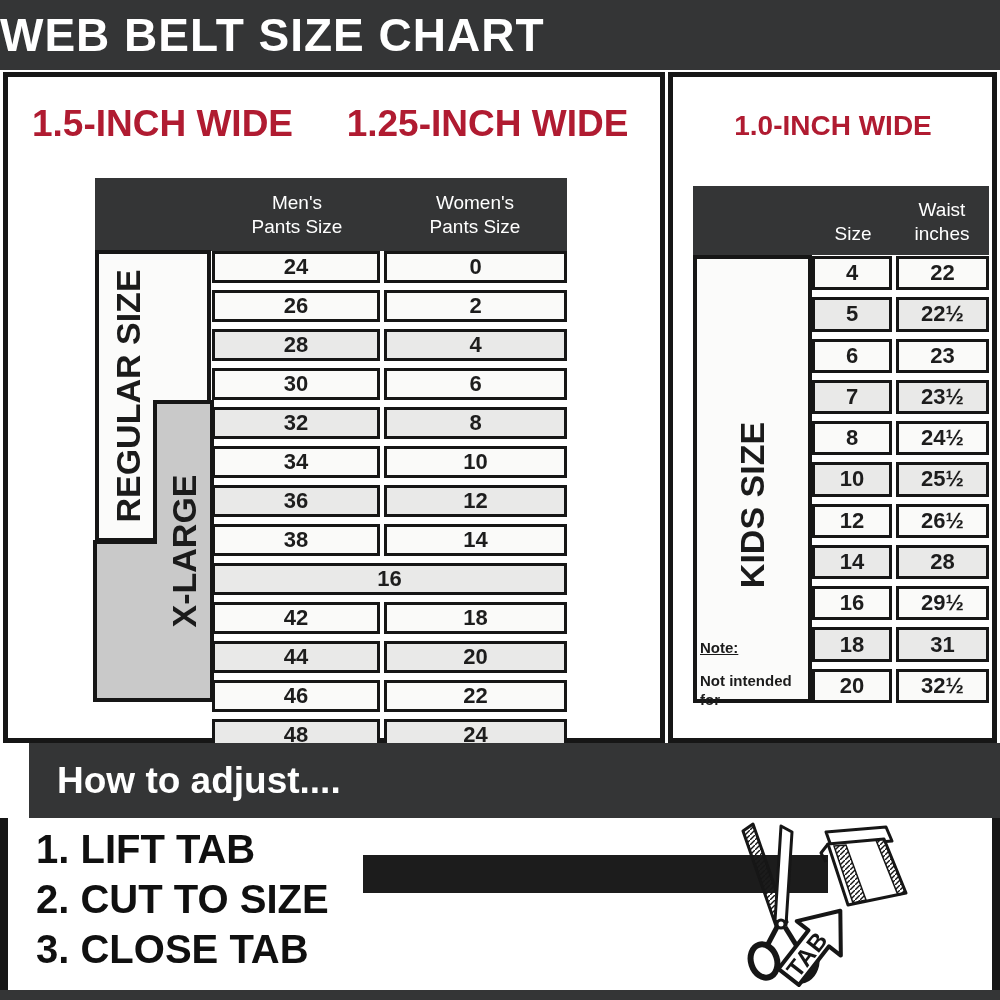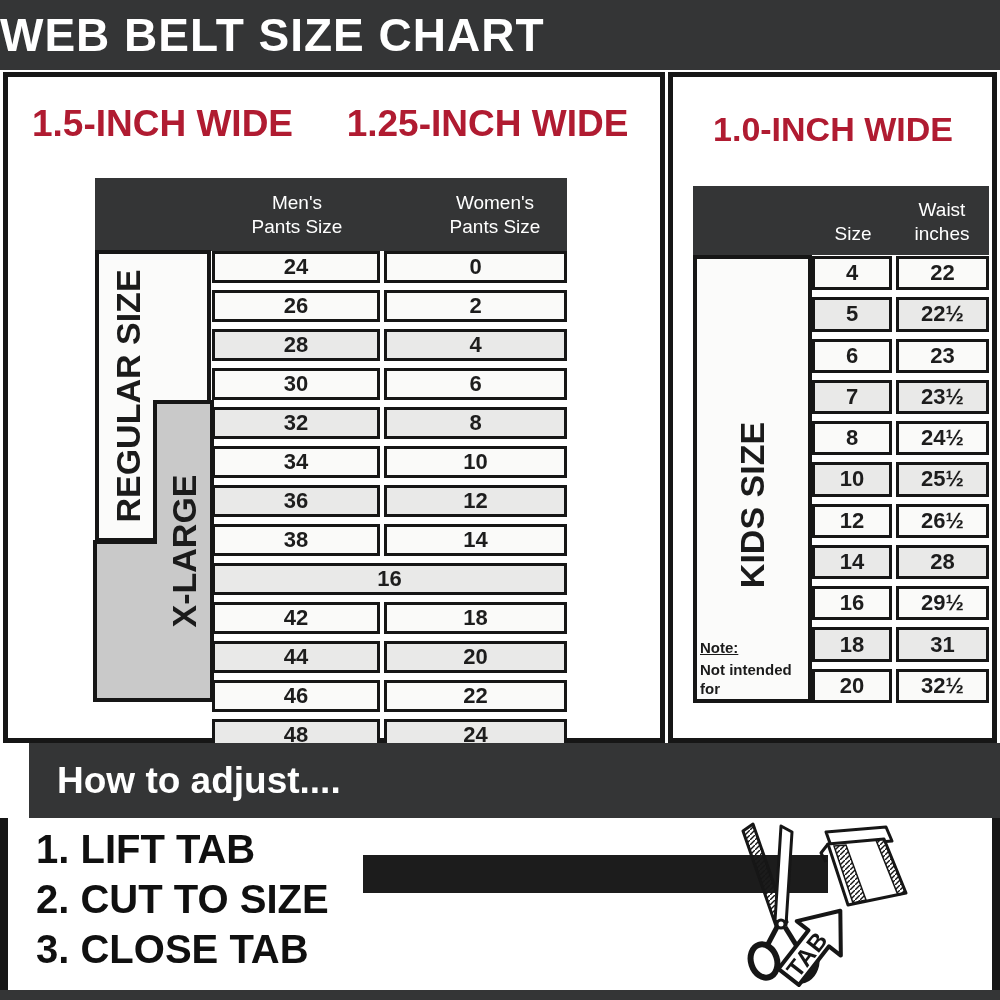--- a/index.html
+++ b/index.html
@@ -13,46 +13,46 @@
   .title-text{color:#fff;font-size:46px;font-weight:bold;letter-spacing:1px;}
 
   
   .panel{background:#fff;border:5px solid #161616;box-sizing:border-box;}
   .panel-left{left:3px;top:72px;width:662px;height:671px;}
   .panel-right{left:668px;top:72px;width:329px;height:671px;}
 
   .red-h{color:#B01B31;font-weight:bold;text-align:center;white-space:nowrap;}
   .wh-15{left:20px;top:103px;width:285px;font-size:37px;}
   .wh-125{left:335px;top:103px;width:305px;font-size:37px;}
-  .wh-10{left:698px;top:110px;width:270px;font-size:34px;}
+  .wh-10{left:698px;top:110px;width:270px;font-size:28px;}
 
   
   .thead{background:#343536;}
   .left-thead{left:95px;top:178px;width:472px;height:73px;}
   .right-thead{left:693px;top:186px;width:296px;height:69px;}
   .thead-label{color:#fff;font-size:19px;font-weight:normal;text-align:center;line-height:24px;}
   .men-h{left:212px;top:191px;width:170px;}
-  .women-h{left:406px;top:191px;width:178px;}
+  .women-h{left:386px;top:191px;width:178px;}
   .size-h{left:812px;top:222px;width:82px;}
   .waist-h{left:896px;top:198px;width:92px;}
 
   
   .regular-box{left:95px;top:250px;width:116px;height:292px;background:#fbfbfa;
                border:4px solid #161616;box-sizing:border-box;}
   .kids-box{left:693px;top:255px;width:119px;height:448px;background:#fbfbfa;
             border:4px solid #161616;box-sizing:border-box;}
   .vlabel{font-size:34px;font-weight:bold;color:#1b1b1b;text-align:center;
           white-space:nowrap;transform:rotate(-90deg);}
   .regular-label{left:-17px;top:374px;width:290px;height:44px;line-height:44px;}
   .xlarge-label{left:54px;top:531px;width:260px;height:40px;line-height:40px;}
   .kids-label{left:602px;top:483px;width:300px;height:44px;line-height:44px;}
 
   .note{left:700px;top:638px;width:110px;font-size:15px;font-weight:bold;
         line-height:19px;color:#1b1b1b;}
-  .note-first{margin-bottom:3px;text-decoration:underline;}
+  .note-first{margin-bottom:14px;text-decoration:underline;}
 
   
   .rows{display:flex;flex-direction:column;gap:7px;}
   .left-rows{left:212px;top:251px;width:355px;height:452px;}
   .right-rows{left:812px;top:256px;width:177px;height:447px;}
   .trow{flex:1;display:flex;gap:4px;}
   .cell{border:3px solid #161616;background:#fafaf9;flex:1;
         display:flex;align-items:center;justify-content:center;
         font-size:22px;font-weight:bold;color:#1d1d1d;}
   .trow.shaded .cell{background:#e9e9e8;}

